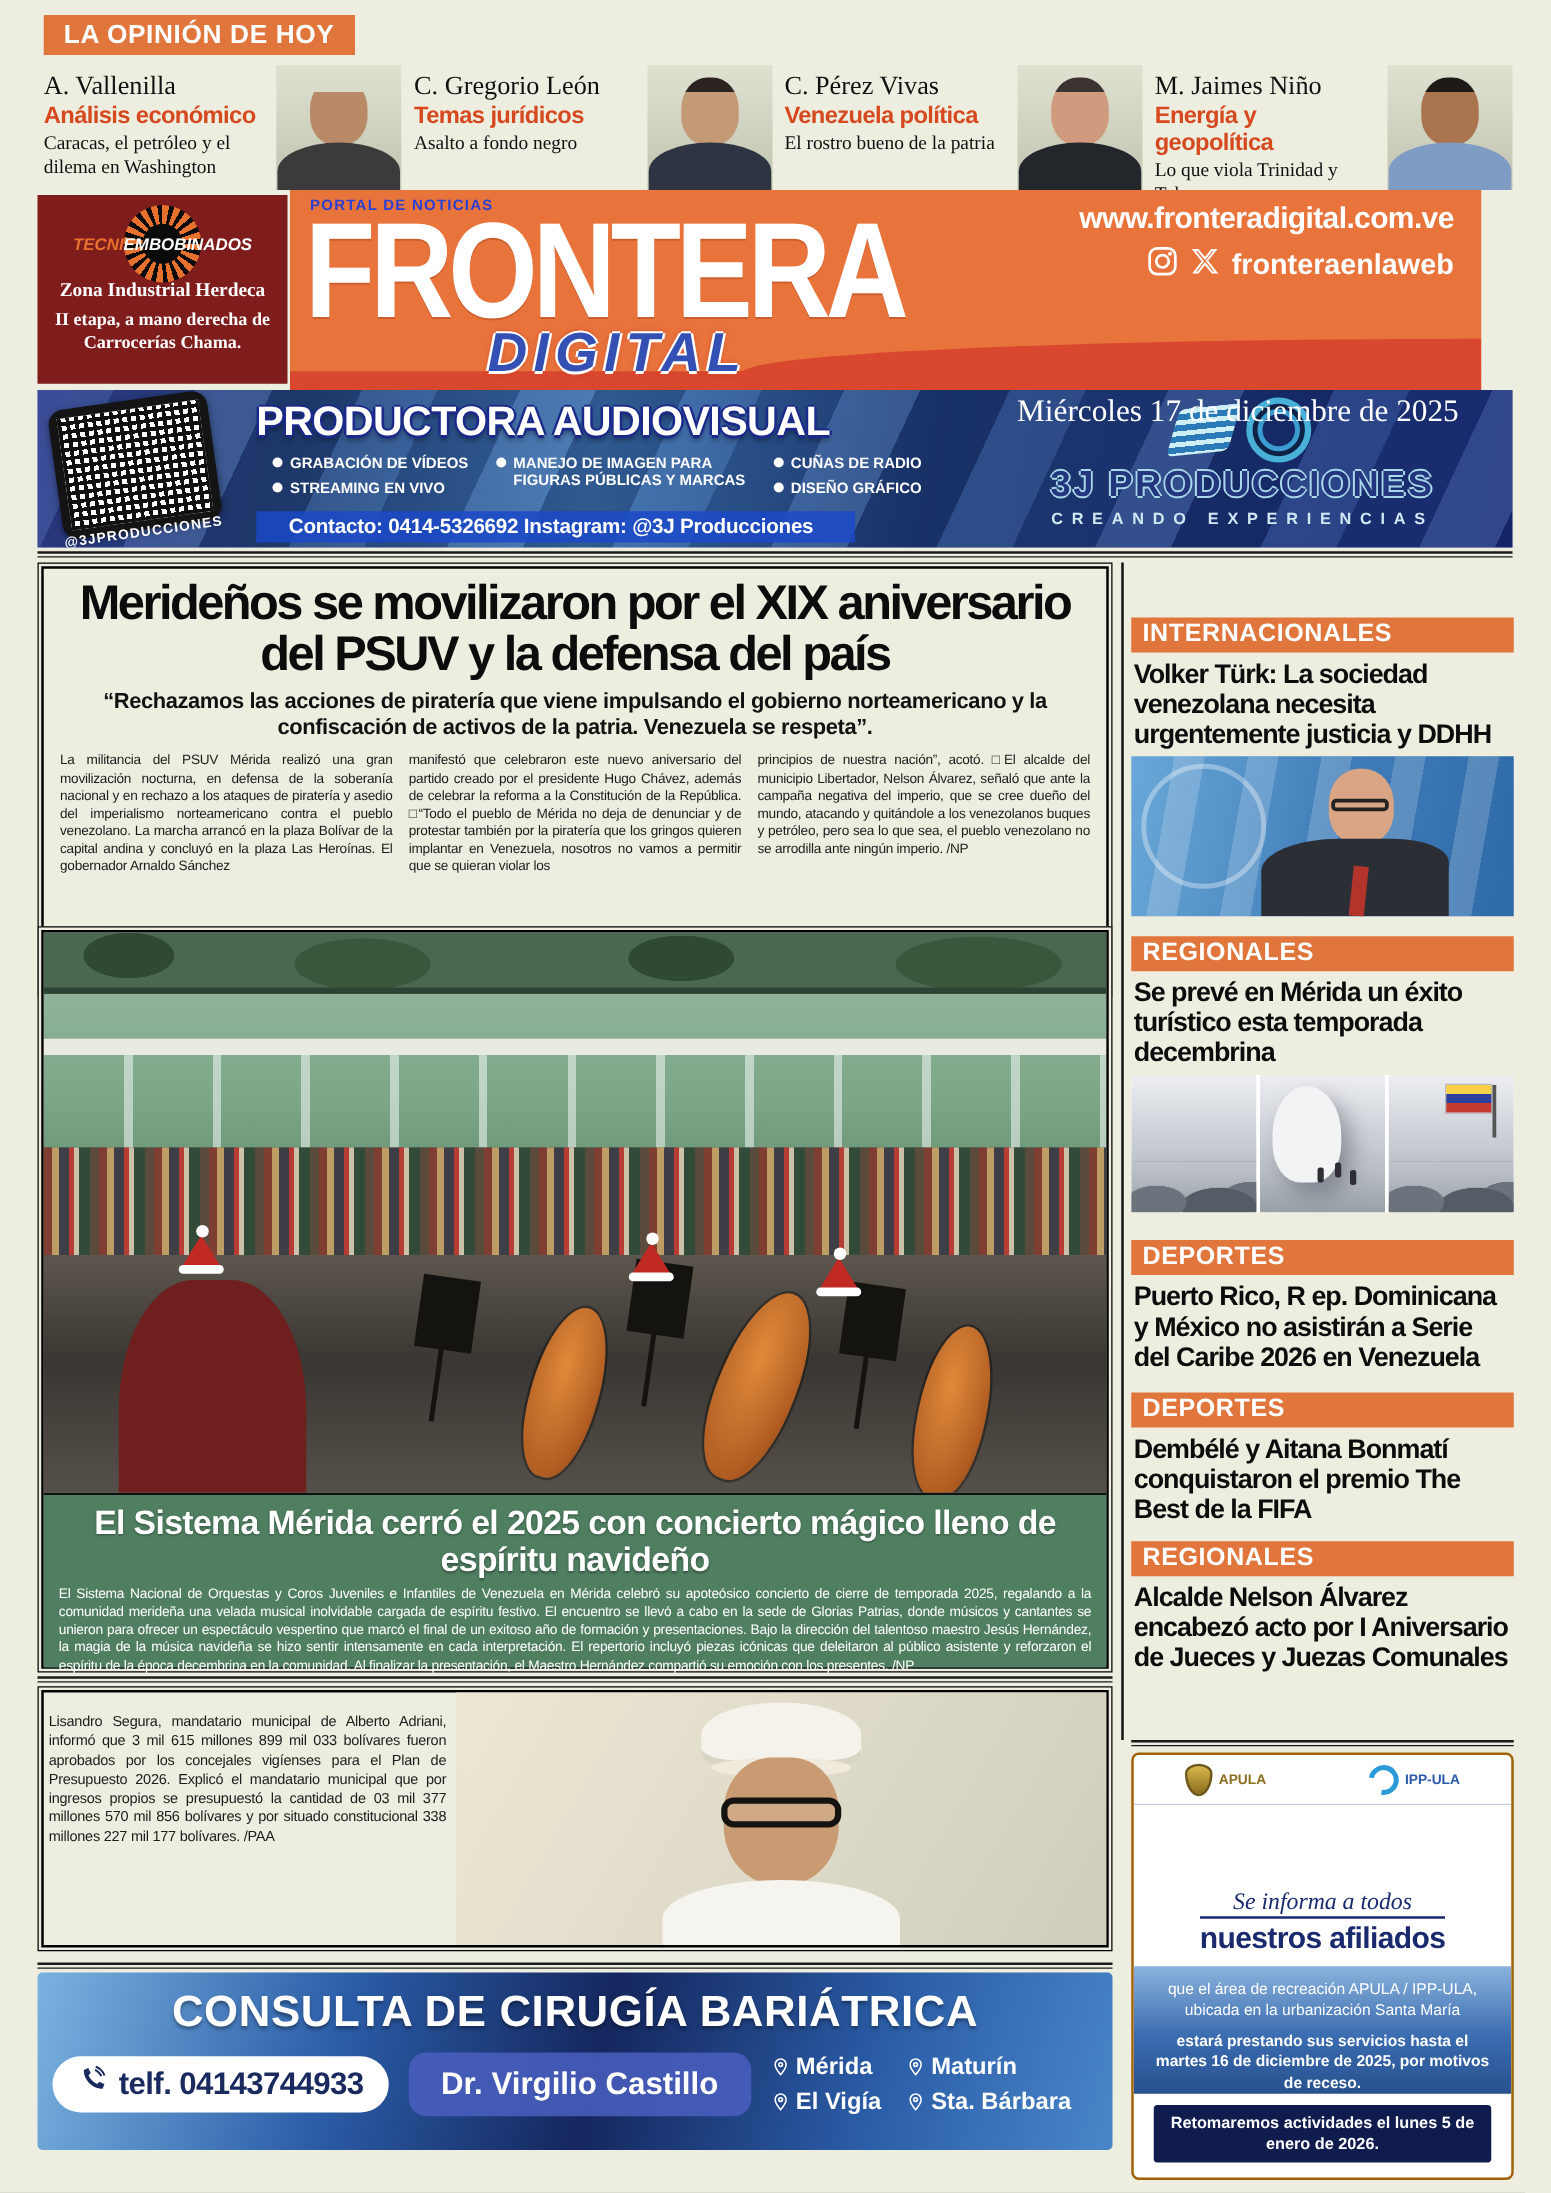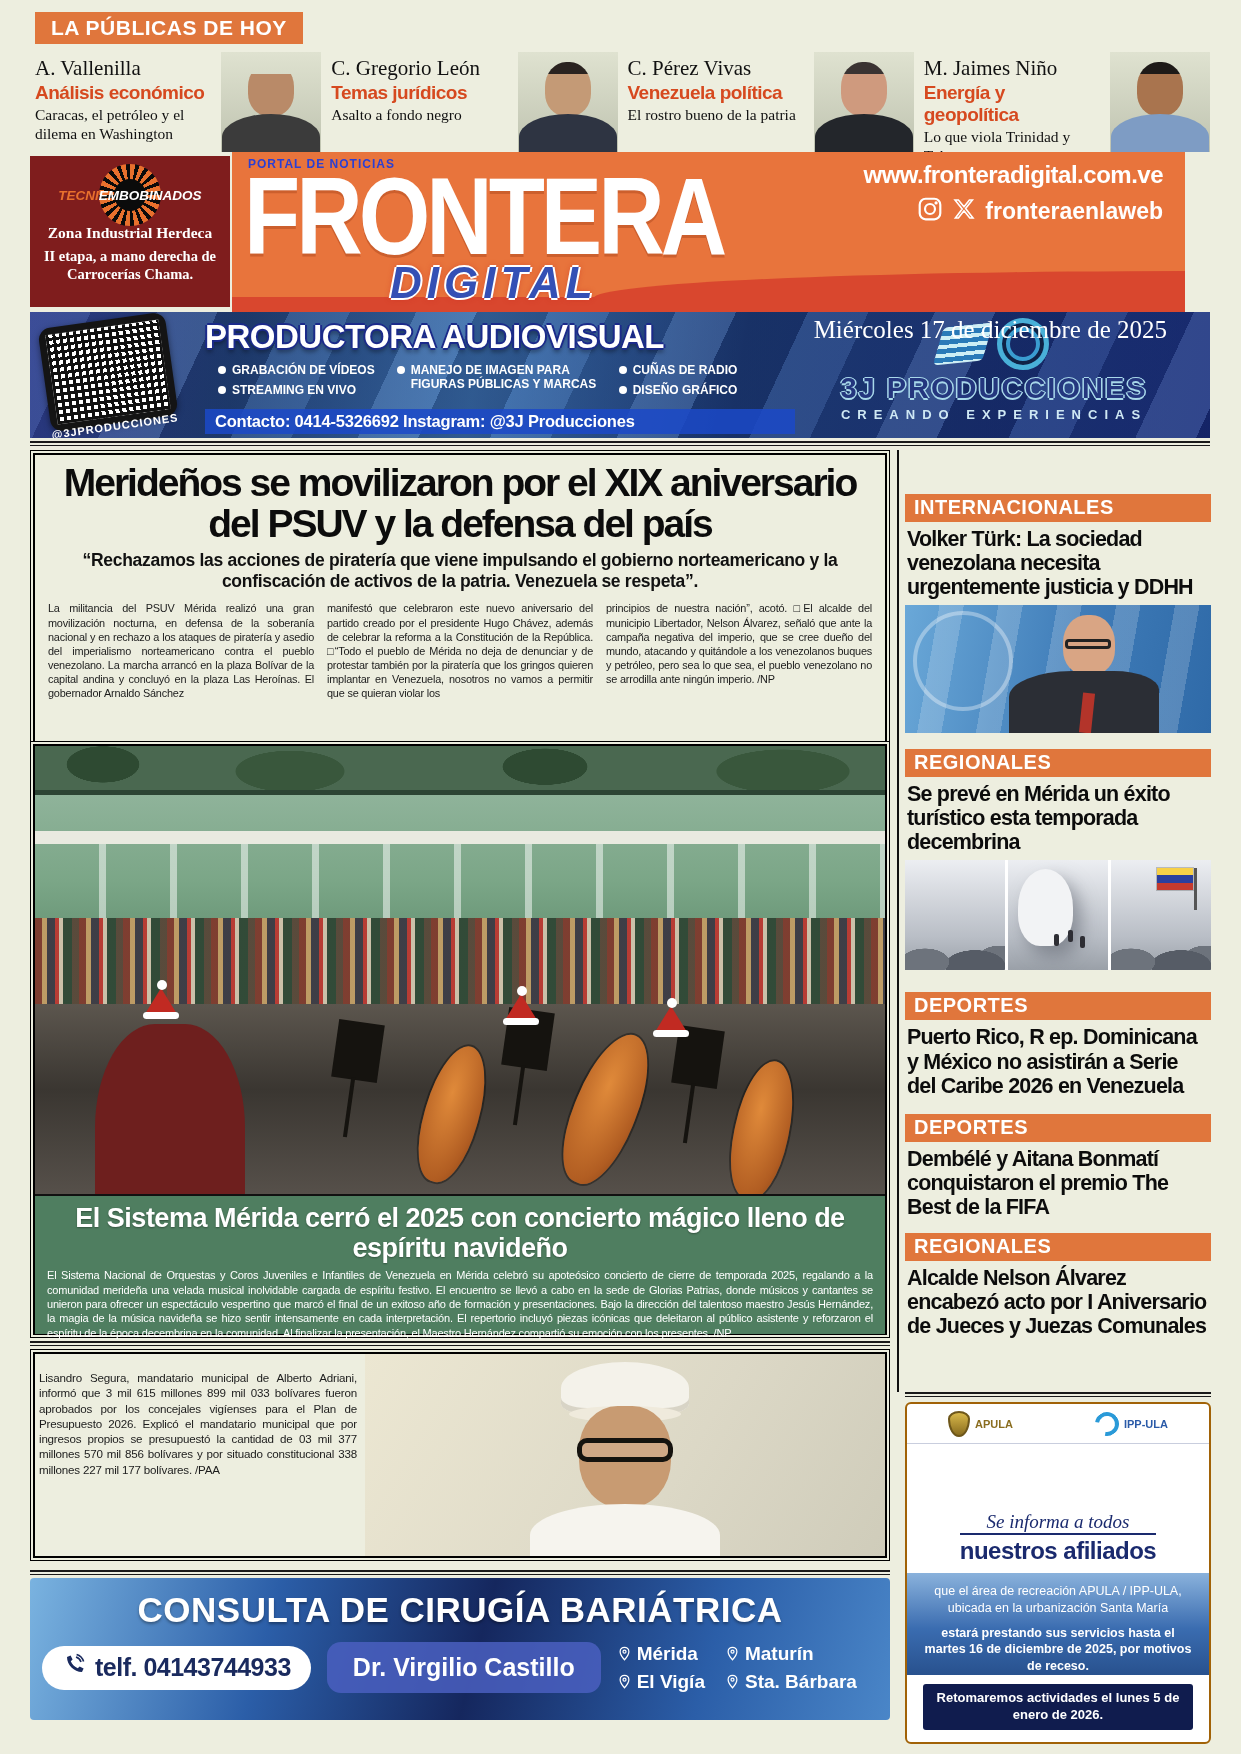--- a/index.html
+++ b/index.html
@@ -71,22 +71,22 @@
       repeating-linear-gradient(0deg,#111 0 3px,transparent 3px 7px),
       repeating-linear-gradient(90deg,#111 0 3px,transparent 3px 7px),#fff; }
   .qr-handle { position:absolute; left:10px; top:108px; width:150px; text-align:center;
     transform:rotate(-8deg); color:#fff; font-weight:700; font-size:11px; letter-spacing:1px; }
   .prod-title { position:absolute; left:175px; top:6px; color:#fff; font-weight:900; font-size:33px;
     letter-spacing:-.5px; text-shadow:-2px 0 #1b2a8a,2px 0 #1b2a8a,0 2px #1b2a8a,0 -2px #1b2a8a,0 4px 4px rgba(0,0,0,.4); }
   .prod-services { position:absolute; left:188px; top:52px; width:568px; display:flex; gap:22px; }
   .svc-col { display:flex; flex-direction:column; gap:6px; }
   .svc { display:flex; gap:6px; color:#fff; font-weight:800; font-size:12px; line-height:1.15; max-width:200px; }
   .svc .dot { width:8px; height:8px; border-radius:50%; background:#fff; margin-top:2px; flex:0 0 8px; }
-  .prod-contact { position:absolute; left:175px; bottom:4px; width:590px; background:rgba(27,73,200,.85);
-    color:#fff; font-weight:800; font-size:16.5px; padding:3px 10px; letter-spacing:-.2px; }
+  .prod-contact { position:absolute; left:175px; bottom:4px; width:479px; background:rgba(27,73,200,.85);
+    color:#fff; font-weight:800; font-size:16.5px; padding:3px 26px; letter-spacing:-.2px; }
   .prod-right { position:absolute; right:6px; top:4px; width:420px; text-align:center; }
   .j-logo { display:flex; justify-content:center; align-items:center; gap:10px; height:56px; }
   .j-reel { width:48px; height:38px; border-radius:5px; transform:skewX(-16deg) skewY(-6deg);
     background:repeating-linear-gradient(180deg,#cdeef5 0 4px,#2a7ab8 4px 9px); }
   .j-lens { width:52px; height:52px; border-radius:50%; border:5px solid #49b0d8;
     box-shadow:inset 0 0 0 4px #0f2246, inset 0 0 0 8px #3a9cd0; }
   .prod-brand { font-weight:900; font-size:29px; letter-spacing:2px; color:#24367e;
     text-shadow:-1.5px 0 #a8d8ea,1.5px 0 #a8d8ea,0 -1.5px #a8d8ea,0 1.5px #a8d8ea; }
   .prod-tag { margin-top:2px; font-weight:700; font-size:13px; letter-spacing:7px; color:#cfe8f4; }
 
@@ -213,21 +213,21 @@
 
   .top-rule { left:30px; top:441px; width:1180px; }
   .mid-rule { left:30px; top:1341px; width:860px; }
   .low-rule { left:30px; top:1570px; width:860px; }
 </style>
 </head>
 <body>
 
 <div id="page">
 
-  <div class="abs op-banner">LA PÚBLICAS DE HOY</div>
+  <div class="abs op-banner">LA OPINIÓN DE HOY</div>
   <div class="abs columnists">
     <div class="col-card">
       <div class="col-text">
         <div class="col-name">A. Vallenilla</div>
         <div class="col-topic">Análisis económico</div>
         <div class="col-desc">Caracas, el petróleo y el dilema en Washington</div>
       </div>
       <div class="person" style="--skin:#b98a68;--shirt:#3b3b3b;"></div>
     </div>
     <div class="col-card">

